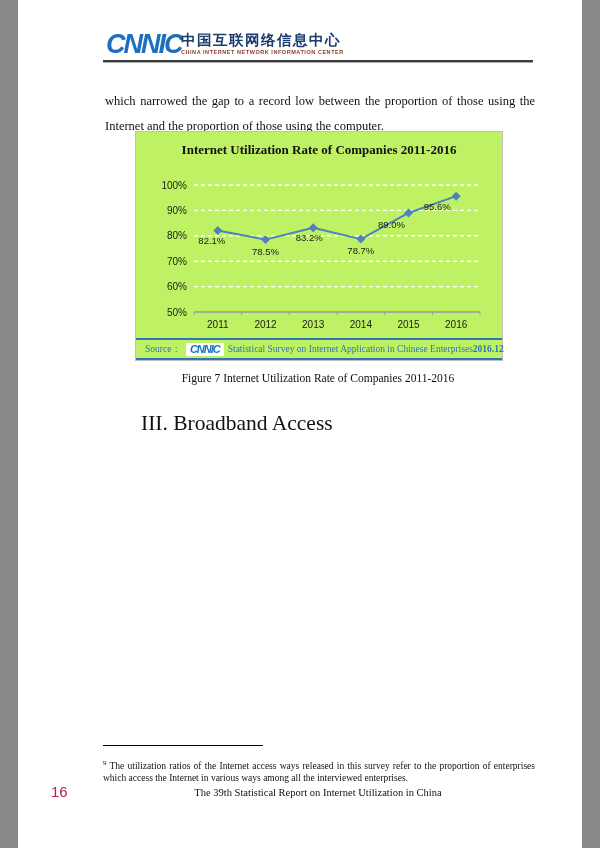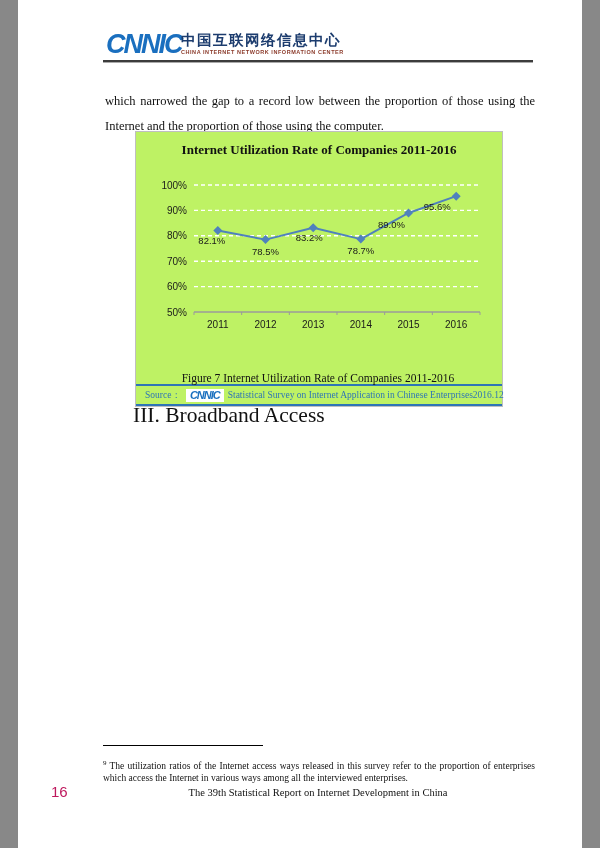--- a/index.html
+++ b/index.html
@@ -44,38 +44,37 @@
   .chart-title{
     height:18px;padding-top:10px;text-align:center;
     font-family:"Liberation Serif", serif;font-weight:bold;font-size:13px;color:#111;
   }
   .chart svg{display:block;}
   .source-strip{
     display:flex;align-items:center;height:18px;
     border-top:2px solid #2e75b6;border-bottom:2px solid #2e75b6;
     padding:0 9px;color:#2e75b6;font-size:9.5px;
     font-family:"Liberation Serif", serif;
-    margin-top:46px;
   }
   .source-label{white-space:nowrap;}
   .source-logo{
     background:#ffffff;color:#1a6fbf;margin:0 4px 0 5px;padding:1px 4px;
     font-family:"Liberation Sans", sans-serif;font-weight:bold;font-style:italic;
     font-size:11px;letter-spacing:-1px;line-height:1;
   }
   .source-text{white-space:nowrap;}
-  .source-date{margin-left:auto;}
+  .source-date{margin-left:auto;font-weight:bold;}
   .fig-caption{
     position:absolute;left:85px;top:372px;width:430px;text-align:center;
     font-size:11.5px;color:#111;
   }
   
   .section-heading{
     position:absolute;left:111px;top:399px;
-    font-size:21.5px;font-weight:normal;margin:4px;color:#111;
+    font-size:21.5px;font-weight:normal;margin:12px;color:#111;
     font-family:"Liberation Serif", serif;
   }
   
   .footnote-rule{
     position:absolute;left:85px;top:745px;width:160px;height:0;
     border-top:1.5px solid #000;
   }
   .footnote{
     position:absolute;left:85px;top:750px;width:432px;
     font-size:9.5px;line-height:12.5px;text-align:justify;color:#111;
@@ -154,15 +153,15 @@
     </div>
   </div>
   <div class="fig-caption">Figure 7 Internet Utilization Rate of Companies 2011-2016</div>
 
   <h1 class="section-heading">III. Broadband Access</h1>
 
   <div class="footnote-rule"></div>
   <p class="footnote"><sup class="ref">9</sup><span> The utilization ratios of the Internet access ways released in this survey refer to the proportion of enterprises which access the Internet in various ways among all the interviewed enterprises.</span></p>
 
   <div class="page-number">16</div>
-  <div class="footer-text">The 39th Statistical Report on Internet Development in China</div>
+  <div class="footer-text">The 39th Statistical Report on Internet Utilization in China</div>
 
 </div>
 
 </body></html>

